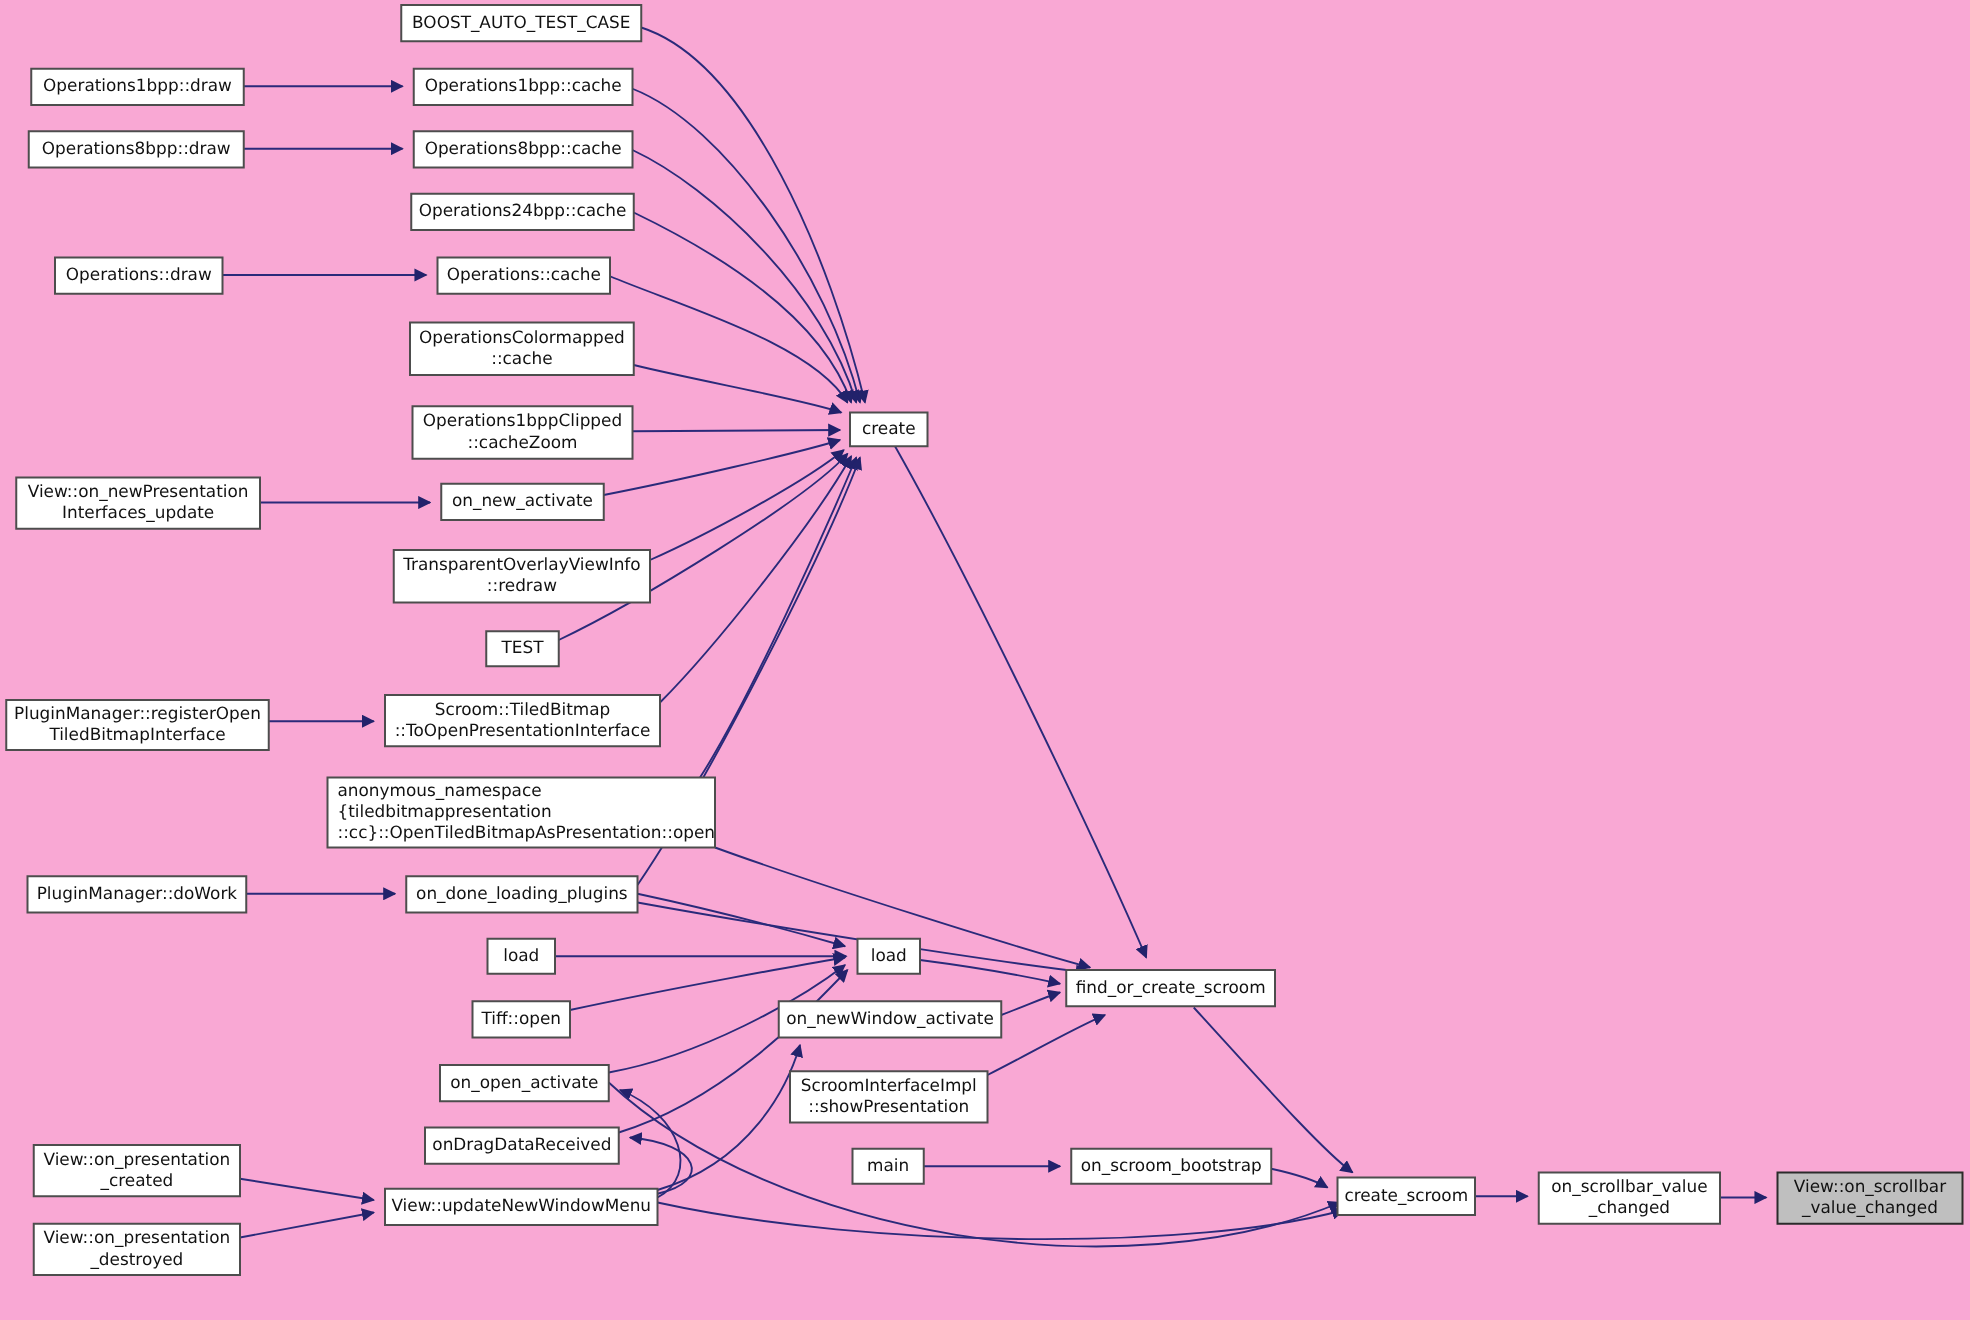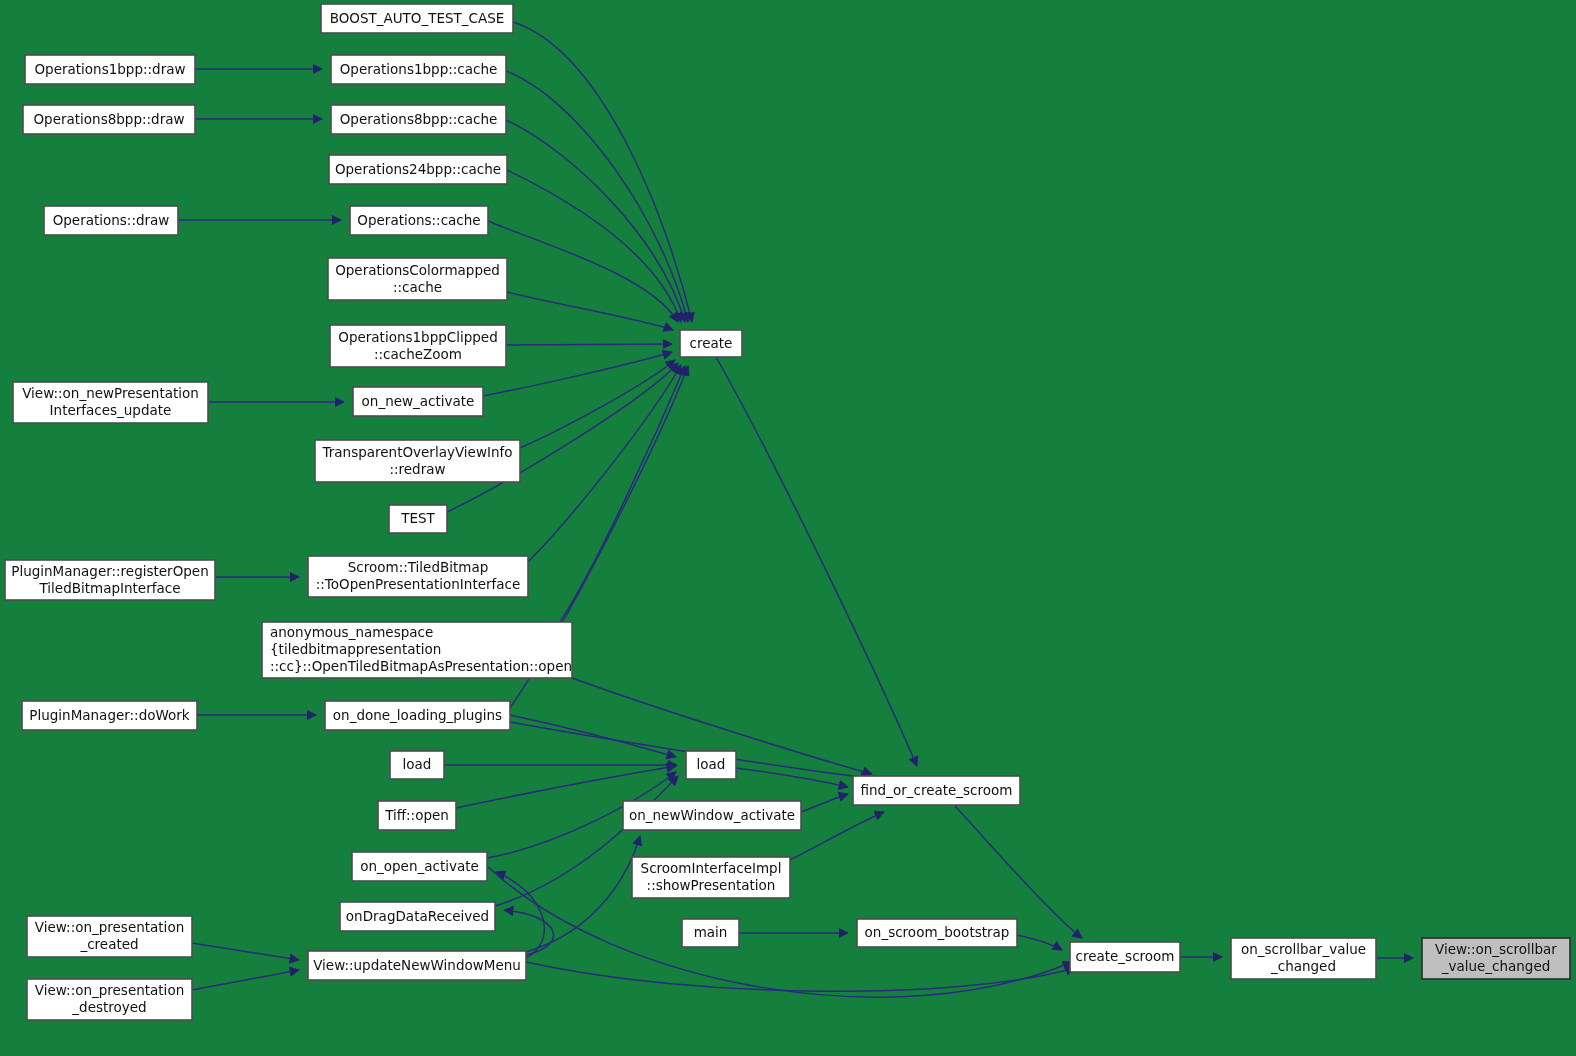--- a/index.html
+++ b/index.html
@@ -1,17 +1,17 @@
 <!DOCTYPE html>
 <html><head>
 <meta charset="utf-8">
 <style>
   html,body{margin:0;padding:0;background:#ffffff;}
   body{font-family:"DejaVu Sans","Liberation Sans",sans-serif;}
-  #graph-root{position:relative;width:1576px;height:1056px;background:#15803d;overflow:hidden;}
+  #graph-root{position:relative;width:1576px;height:1056px;background:#f9a8d4;overflow:hidden;}
   svg#callgraph{position:absolute;left:0;top:0;width:1576px;height:1056px;}
   .node-box{fill:#ffffff;stroke:#4d4d4d;stroke-width:1.6;}
   .node-box.highlight{fill:#bfbfbf;stroke:#2b2b2b;stroke-width:1.6;}
   .node-label{font-family:"DejaVu Sans","Liberation Sans",sans-serif;font-size:13.5px;fill:#111111;dominant-baseline:middle;}
   .node-label.ctr{text-anchor:middle;}
   .node-label.lft{text-anchor:start;}
   .edge{fill:none;stroke:#2a2a7a;stroke-width:1.5;}
 </style>
 </head>
 <body>

